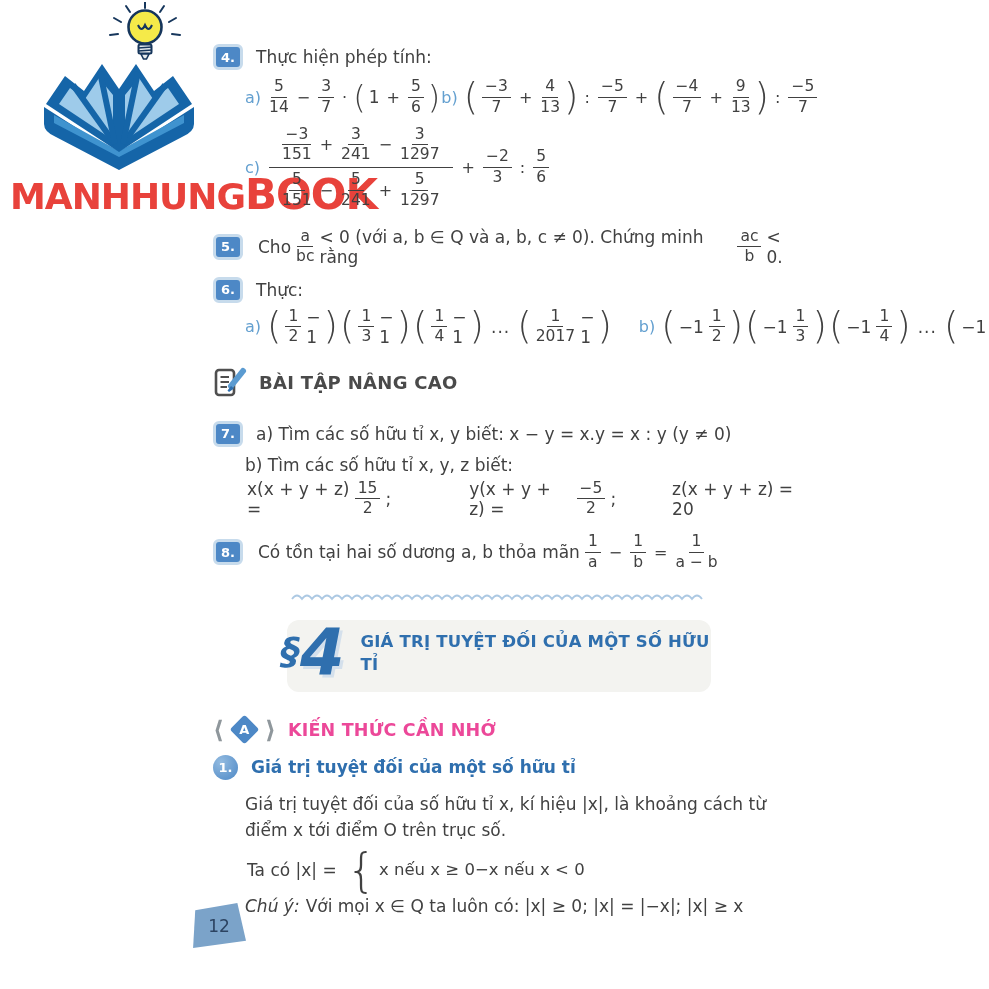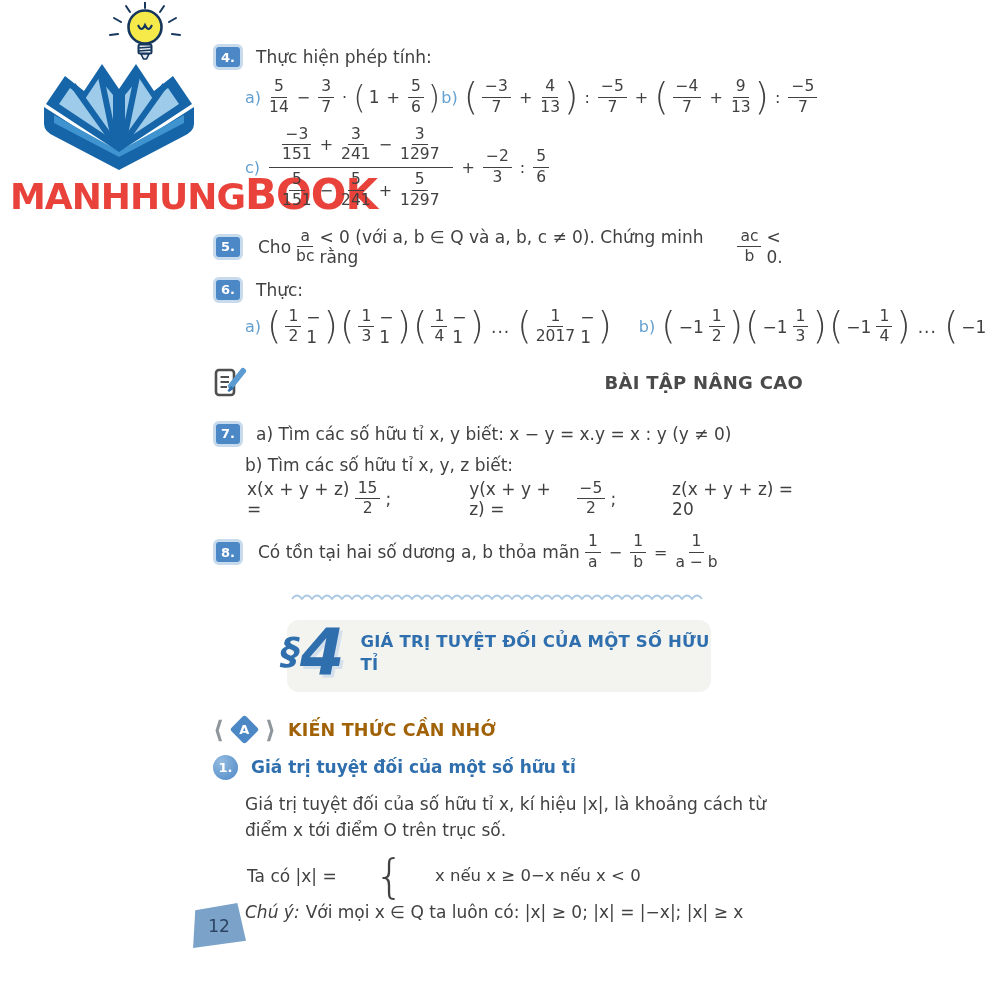--- a/index.html
+++ b/index.html
@@ -40,21 +40,21 @@
   .p2{font-size:37px;}
 
   .fgroup{display:inline-flex;align-items:center;}
 
   
   .bigfrac{display:inline-flex;flex-direction:column;align-items:center;margin:0 4px;}
   .bfrow{display:inline-flex;align-items:center;padding:3px 10px;}
   .bfnum{border-bottom:1.5px solid #414141;}
 
   
-  .advhead{display:flex;align-items:center;justify-content:space-between;gap:12px;margin-top:20px;}
+  .advhead{display:flex;align-items:center;justify-content:flex-start;gap:12px;margin-top:20px;}
   .advtitle{font-weight:700;font-size:18px;color:#4a4a4a;letter-spacing:0.3px;}
 
   
   .wavy{margin:18px 0 0 78px;line-height:0;}
 
   
   .s4{position:relative;margin:16px 0 0 60px;width:438px;min-height:74px;}
   .s4box{position:absolute;left:14px;top:2px;right:0;bottom:0;background:#f3f3f0;border-radius:12px;}
   .s4in{position:relative;display:flex;align-items:center;gap:16px;padding:6px 0 6px 8px;}
   .s4mark{display:flex;align-items:flex-start;flex:0 0 auto;}
@@ -62,31 +62,31 @@
   .s4num{font-size:64px;font-weight:800;font-style:italic;color:#2f6fae;line-height:0.92;
          text-shadow:3px 3px 0 #d4e0ec;}
   .s4titles{color:#2f6fae;font-weight:700;font-size:16.5px;line-height:1.4;letter-spacing:0.2px;}
 
   
   .ahead{display:flex;align-items:center;gap:6px;margin-top:26px;}
   .chev{color:#8f979c;font-size:24px;font-weight:700;line-height:1;}
   .diamond{width:21px;height:21px;background:#4d88c6;transform:rotate(45deg);
            display:flex;align-items:center;justify-content:center;margin:0 4px;border-radius:3px;}
   .diamond span{transform:rotate(-45deg);color:#fff;font-weight:700;font-size:13px;}
-  .aheadtitle{color:#a16207;font-weight:700;font-size:17.5px;margin-left:6px;letter-spacing:0.2px;}
+  .aheadtitle{color:#ec4899;font-weight:700;font-size:17.5px;margin-left:6px;letter-spacing:0.2px;}
 
   .ptrow{display:flex;align-items:center;gap:13px;margin-top:13px;}
   .cbadge{flex:0 0 auto;width:25px;height:25px;border-radius:50%;
           background:radial-gradient(circle at 32% 28%,#93bbe0,#4d88c6);
           color:#fff;font-weight:700;font-size:13px;display:flex;align-items:center;justify-content:center;}
   .pttitle{color:#2f6fae;font-weight:700;font-size:17px;}
 
   .para{margin:11px 0 0 32px;width:548px;line-height:1.55;}
 
-  .defrow{display:flex;align-items:center;margin:10px 0 0 32px;gap:28px;}
+  .defrow{display:flex;align-items:center;margin:4px 0 0 32px;}
   .brace{font-size:46px;font-weight:200;line-height:1;margin:0 3px 0 8px;}
   .cases{display:flex;flex-direction:row;font-size:16.5px;line-height:1.5;}
 
   .note{margin:3px 0 0 32px;}
   .note i{font-style:italic;margin-right:6px;}
 
   .pagenum{position:absolute;left:192px;top:903px;width:54px;height:45px;background:#7ba3c9;
            clip-path:polygon(6% 16%,84% 0%,100% 84%,2% 100%);
            display:flex;align-items:center;justify-content:center;color:#2c4361;font-size:17px;}
 

